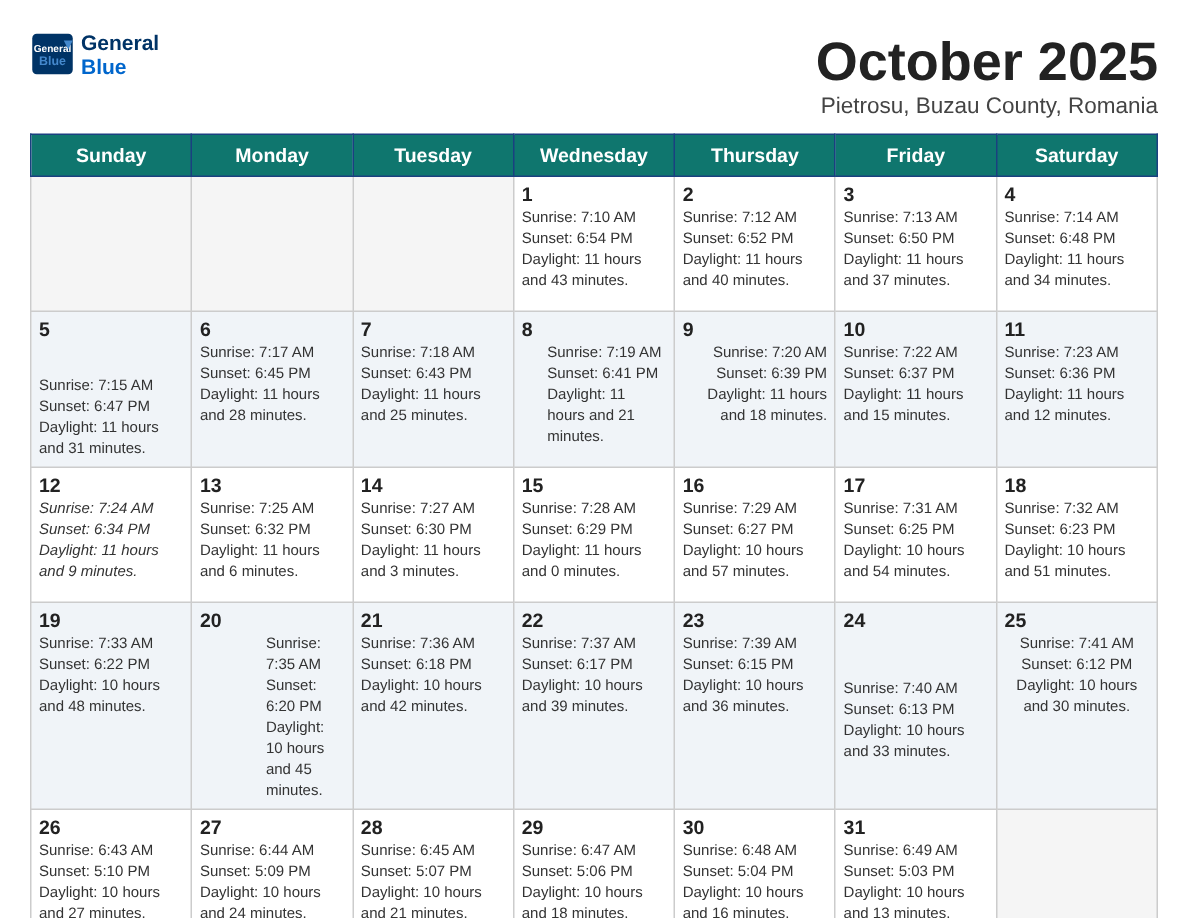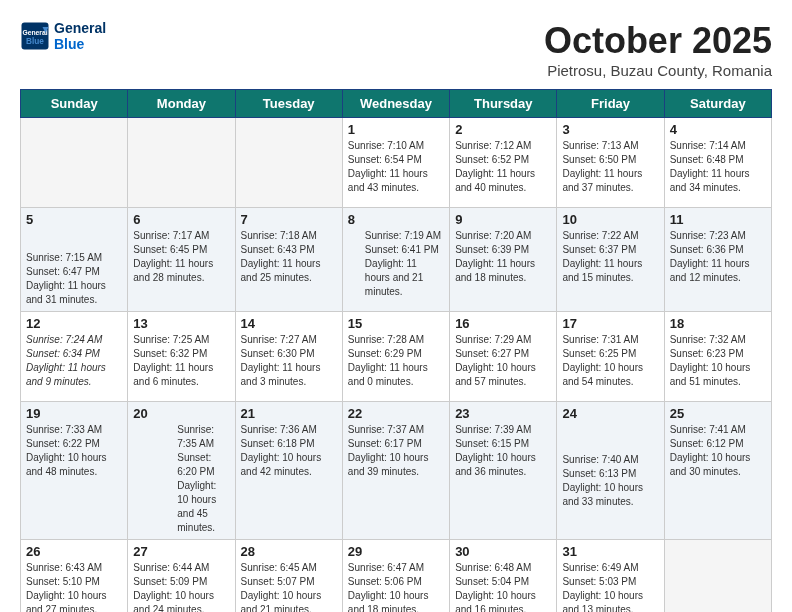--- a/index.html
+++ b/index.html
@@ -163,21 +163,21 @@
 Daylight: 11 hours and 25 minutes.</div>
         </td>
         <td class="cal-cell">
           <span class="date-num">8</span>
           <div class="cell-text" style="white-space: pre-line; margin-left: 17px;">Sunrise: 7:19 AM
 Sunset: 6:41 PM
 Daylight: 11 hours and 21 minutes.</div>
         </td>
         <td class="cal-cell">
           <span class="date-num">9</span>
-          <div class="cell-text" style="white-space: pre-line;">Sunrise: 7:20 AM
+          <div class="cell-text" style="white-space: pre-line; text-align: right;">Sunrise: 7:20 AM
 Sunset: 6:39 PM
 Daylight: 11 hours and 18 minutes.</div>
         </td>
         <td class="cal-cell">
           <span class="date-num">10</span>
           <div class="cell-text" style="white-space: pre-line;">Sunrise: 7:22 AM
 Sunset: 6:37 PM
 Daylight: 11 hours and 15 minutes.</div>
         </td>
         <td class="cal-cell">
@@ -263,21 +263,21 @@
 Daylight: 10 hours and 36 minutes.</div>
         </td>
         <td class="cal-cell">
           <span class="date-num">24</span>
           <div class="cell-text" style="white-space: pre-line; margin-top: 32px;">Sunrise: 7:40 AM
 Sunset: 6:13 PM
 Daylight: 10 hours and 33 minutes.</div>
         </td>
         <td class="cal-cell">
           <span class="date-num">25</span>
-          <div class="cell-text" style="white-space: pre-line;">Sunrise: 7:41 AM
+          <div class="cell-text" style="white-space: pre-line; text-align: center;">Sunrise: 7:41 AM
 Sunset: 6:12 PM
 Daylight: 10 hours and 30 minutes.</div>
         </td>
       </tr>
       <tr>
         <td class="cal-cell">
           <span class="date-num">26</span>
           <div class="cell-text" style="white-space: pre-line;">Sunrise: 6:43 AM
 Sunset: 5:10 PM
 Daylight: 10 hours and 27 minutes.</div>

